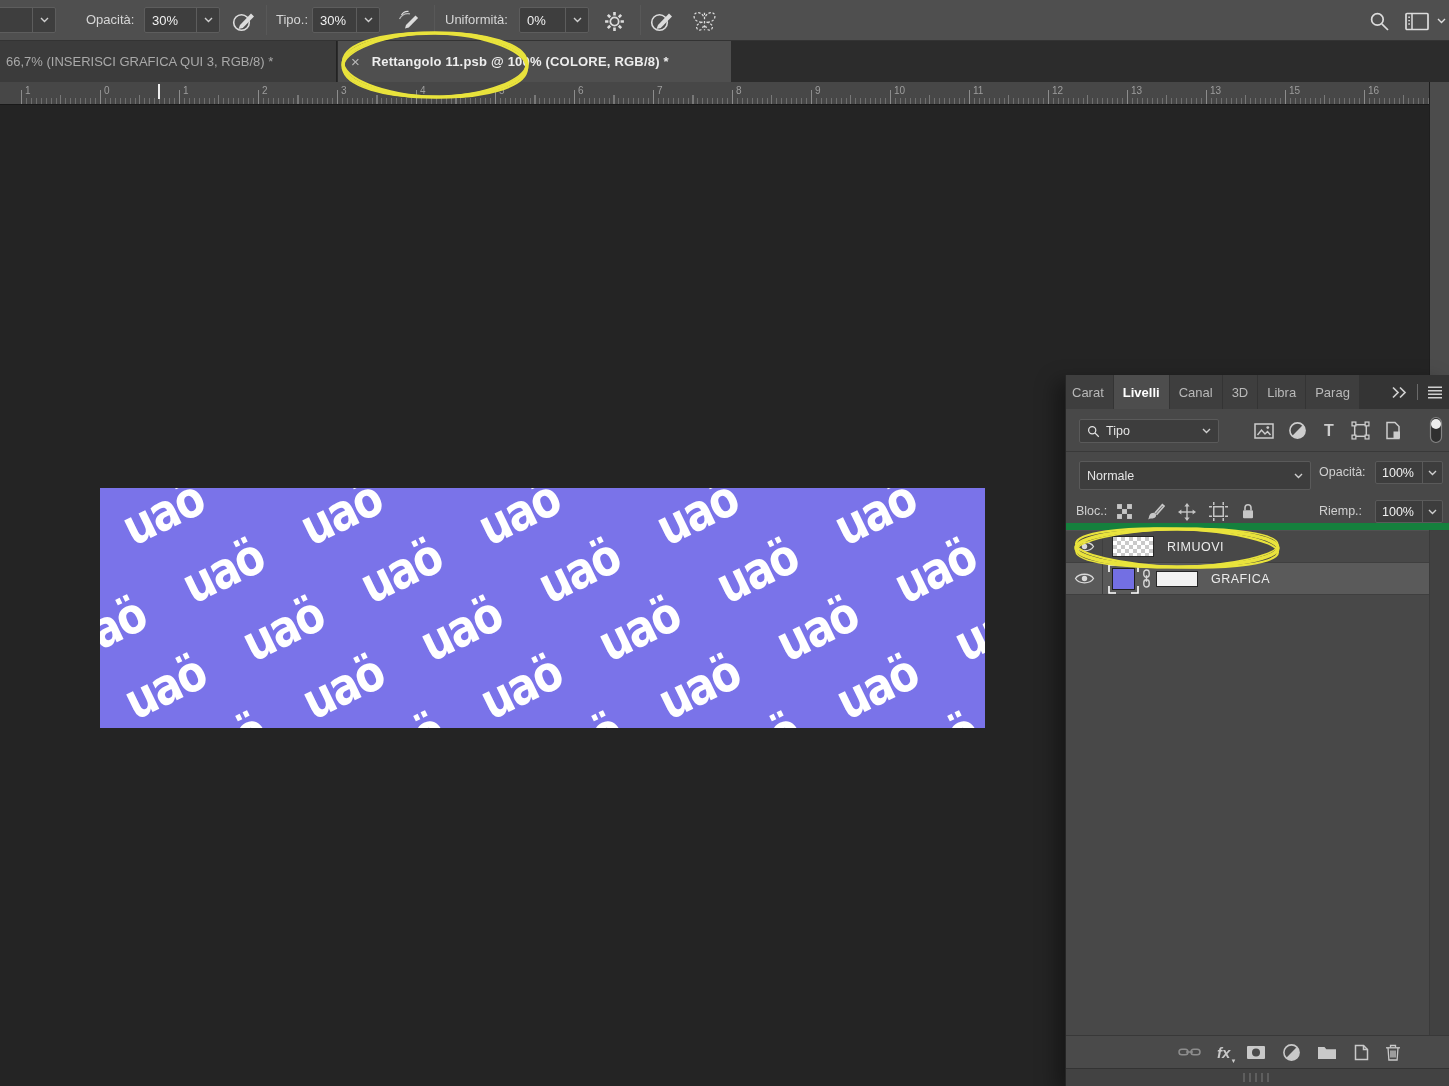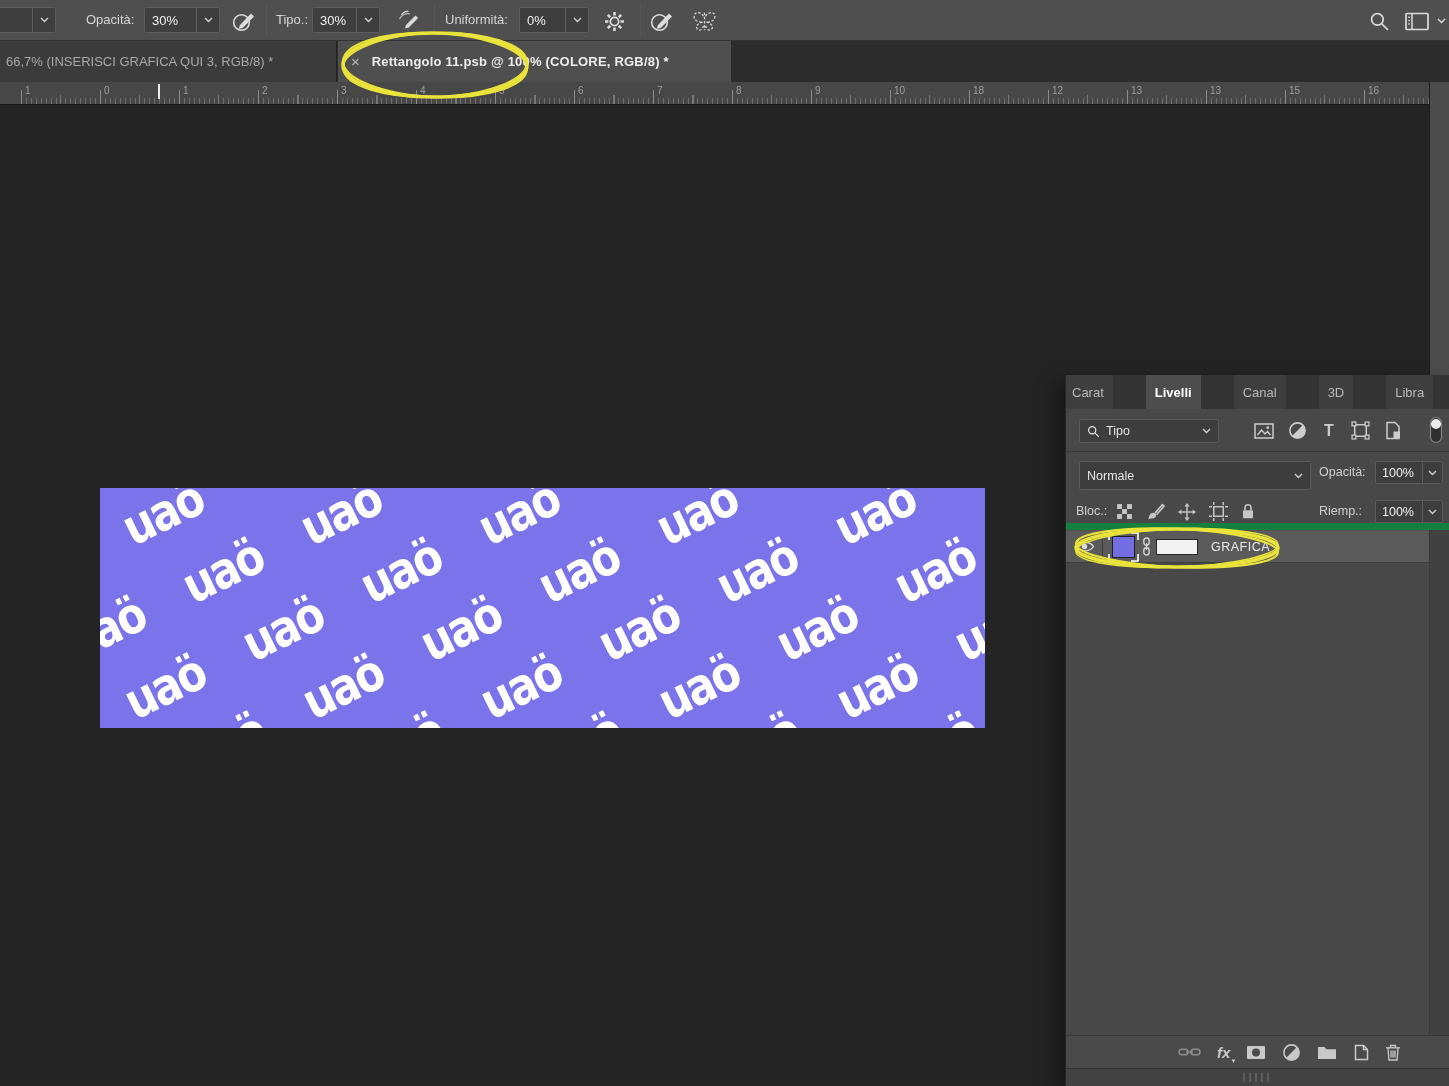--- a/index.html
+++ b/index.html
@@ -50,21 +50,21 @@
          font-size:50px; letter-spacing:-2px; white-space:nowrap; }
 
   #right-gutter { position:absolute; left:1429px; top:82px; width:20px; height:1004px;
                   background:#4c4c4c; border-left:1px solid #1e1e1e; }
 
   
   #panel { position:absolute; left:1065px; top:375px; width:384px; height:711px;
            background:#484848; z-index:10; border-left:1px solid #262626;
            box-shadow:-10px 6px 18px rgba(0,0,0,.35); }
   #panel-tabs { position:absolute; top:0; left:0; right:0; height:34px; background:#343434;
-                display:flex; align-items:stretch;gap:32px; }
+                display:flex; align-items:stretch; }
   .ptab { padding:0 9px; display:flex; align-items:center; font-size:13px; color:#b9b9b9;
           background:#3e3e3e; margin-right:1px; }
   .ptab:first-child { padding-left:6px; }
   .ptab.active { background:#4d4d4d; color:#ffffff; font-weight:bold; }
   #panel-tabs .spacer { flex:1; background:#343434; }
   .ptab-extra { display:flex; align-items:center; padding:0 6px; color:#cfcfcf; }
   .ptab-vsep { width:1px; height:16px; background:#6a6a6a; align-self:center; margin:0 3px; }
 
   .p-select { background:#3d3d3d; border:1px solid #5a5a5a; border-radius:2px;
               display:flex; align-items:center; color:#e4e4e4; font-size:12.5px;
@@ -254,21 +254,21 @@
     <span class="rnum" style="left: 578px;">6</span>
     <div class="rtick" style="left: 653px;"></div>
     <span class="rnum" style="left: 657px;">7</span>
     <div class="rtick" style="left: 732px;"></div>
     <span class="rnum" style="left: 736px;">8</span>
     <div class="rtick" style="left: 811px;"></div>
     <span class="rnum" style="left: 815px;">9</span>
     <div class="rtick" style="left: 890px;"></div>
     <span class="rnum" style="left: 894px;">10</span>
     <div class="rtick" style="left: 969px;"></div>
-    <span class="rnum" style="left: 973px;">18</span>
+    <span class="rnum" style="left: 973px;">11</span>
     <div class="rtick" style="left: 1048px;"></div>
     <span class="rnum" style="left: 1052px;">12</span>
     <div class="rtick" style="left: 1127px;"></div>
     <span class="rnum" style="left: 1131px;">13</span>
     <div class="rtick" style="left: 1206px;"></div>
     <span class="rnum" style="left: 1210px;">13</span>
     <div class="rtick" style="left: 1285px;"></div>
     <span class="rnum" style="left: 1289px;">15</span>
     <div class="rtick" style="left: 1364px;"></div>
     <span class="rnum" style="left: 1368px;">16</span>
@@ -454,20 +454,30 @@
       <span class="val">100%</span>
       <span class="chevcell">
           <svg width="9" height="6" viewBox="0 0 9 6">
             <path d="M1 1l3.5 3.5L8 1" stroke="currentColor" stroke-width="1.4" fill="none"></path>
           </svg>
         </span>
     </div>
   </div>
 
   <div id="layers-list">
+      <div class="layer-row">
+        <span class="eye-cell">
+          <svg width="21" height="13" viewBox="0 0 21 13">
+            <path d="M1.5 6.5C5 .8 16 .8 19.5 6.5 16 12.2 5 12.2 1.5 6.5z" stroke="currentColor" stroke-width="1.3" fill="none"></path>
+            <circle cx="10.5" cy="6.5" r="2.7" fill="currentColor"></circle>
+          </svg>
+        </span>
+        <div class="thumb-checker"></div>
+        <span class="layer-name">RIMUOVI</span>
+      </div>
       <div class="layer-row selected">
         <span class="eye-cell">
           <svg width="21" height="13" viewBox="0 0 21 13">
             <path d="M1.5 6.5C5 .8 16 .8 19.5 6.5 16 12.2 5 12.2 1.5 6.5z" stroke="currentColor" stroke-width="1.3" fill="none"></path>
             <circle cx="10.5" cy="6.5" r="2.7" fill="currentColor"></circle>
           </svg>
         </span>
         <div class="thumb-wrap">
           <div class="thumb-color" style="background: rgb(115, 111, 227);"></div>
           <svg class="brackets" width="31" height="30" viewBox="0 0 31 30" stroke="#ffffff" stroke-width="1.6" fill="none">

